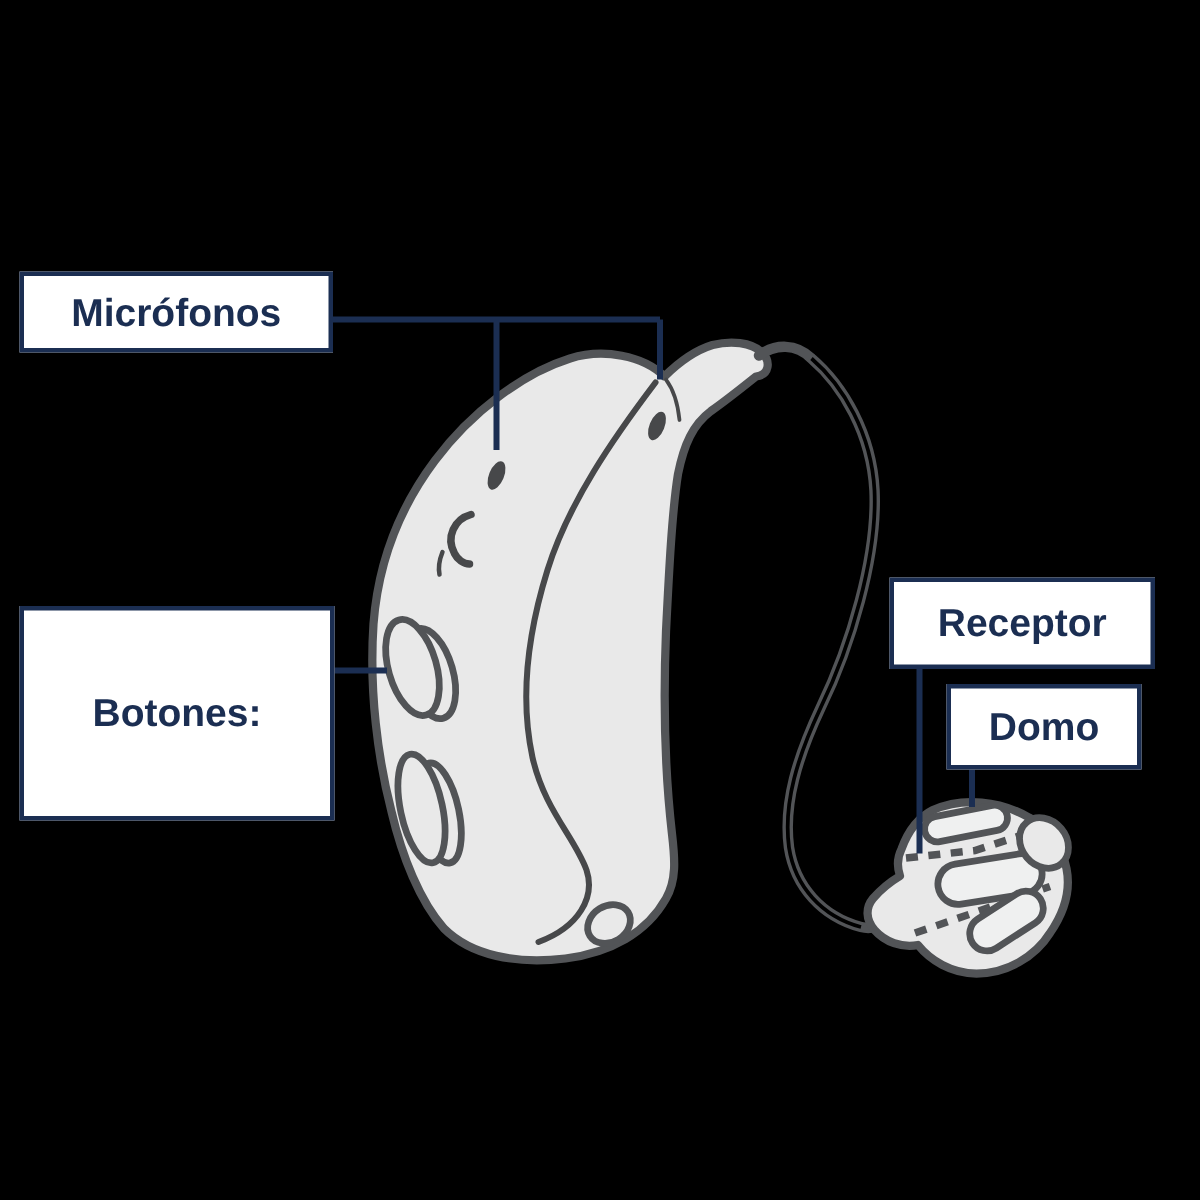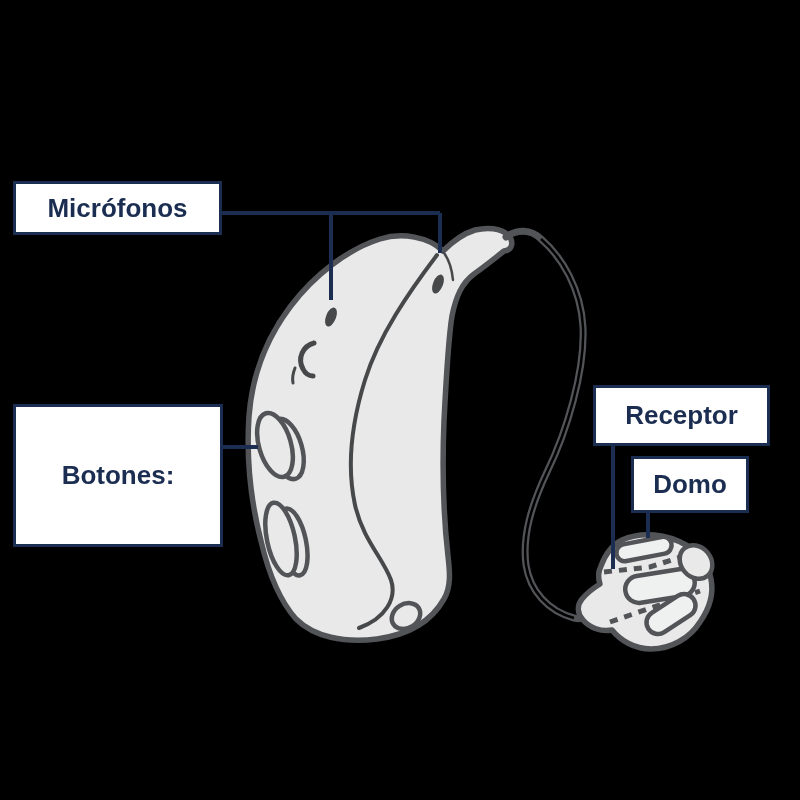--- a/index.html
+++ b/index.html
@@ -33,21 +33,21 @@
     align-items:center;
     justify-content:center;
     text-align:center;
     font-size:26px;
     line-height:29px;
   }
   .label .bold{font-weight:bold;}
   #label-microfonos{left:13px;top:181px;width:209px;height:54px;}
   #label-botones{left:13px;top:404px;width:210px;height:143px;}
   #label-receptor{left:593px;top:385px;width:177px;height:61px;}
-  #label-domo{left:631px;top:456px;width:118px;height:57px;}
+  #label-domo{left:631px;top:456px;width:130px;height:57px;}
 
   
   .outline-fill{fill:var(--device-fill);stroke:var(--device-outline);stroke-width:5.5;stroke-linejoin:round;}
   .outline-fill-thin{fill:var(--device-fill);stroke:var(--device-outline);stroke-width:4.5;}
   .detail-stroke{fill:none;stroke:var(--device-detail);stroke-width:4;stroke-linecap:round;}
   .detail-fill{fill:var(--device-detail);stroke:none;}
   .slot{fill:var(--slot-fill);stroke:var(--device-outline);stroke-width:4.5;}
   .dash{fill:none;stroke:var(--device-outline);stroke-width:5;stroke-dasharray:8 7;}
   .wire-outer{fill:none;stroke:var(--device-outline);stroke-width:7;stroke-linecap:round;}
   .wire-inner{fill:none;stroke:var(--bg);stroke-width:2.5;stroke-linecap:butt;}

